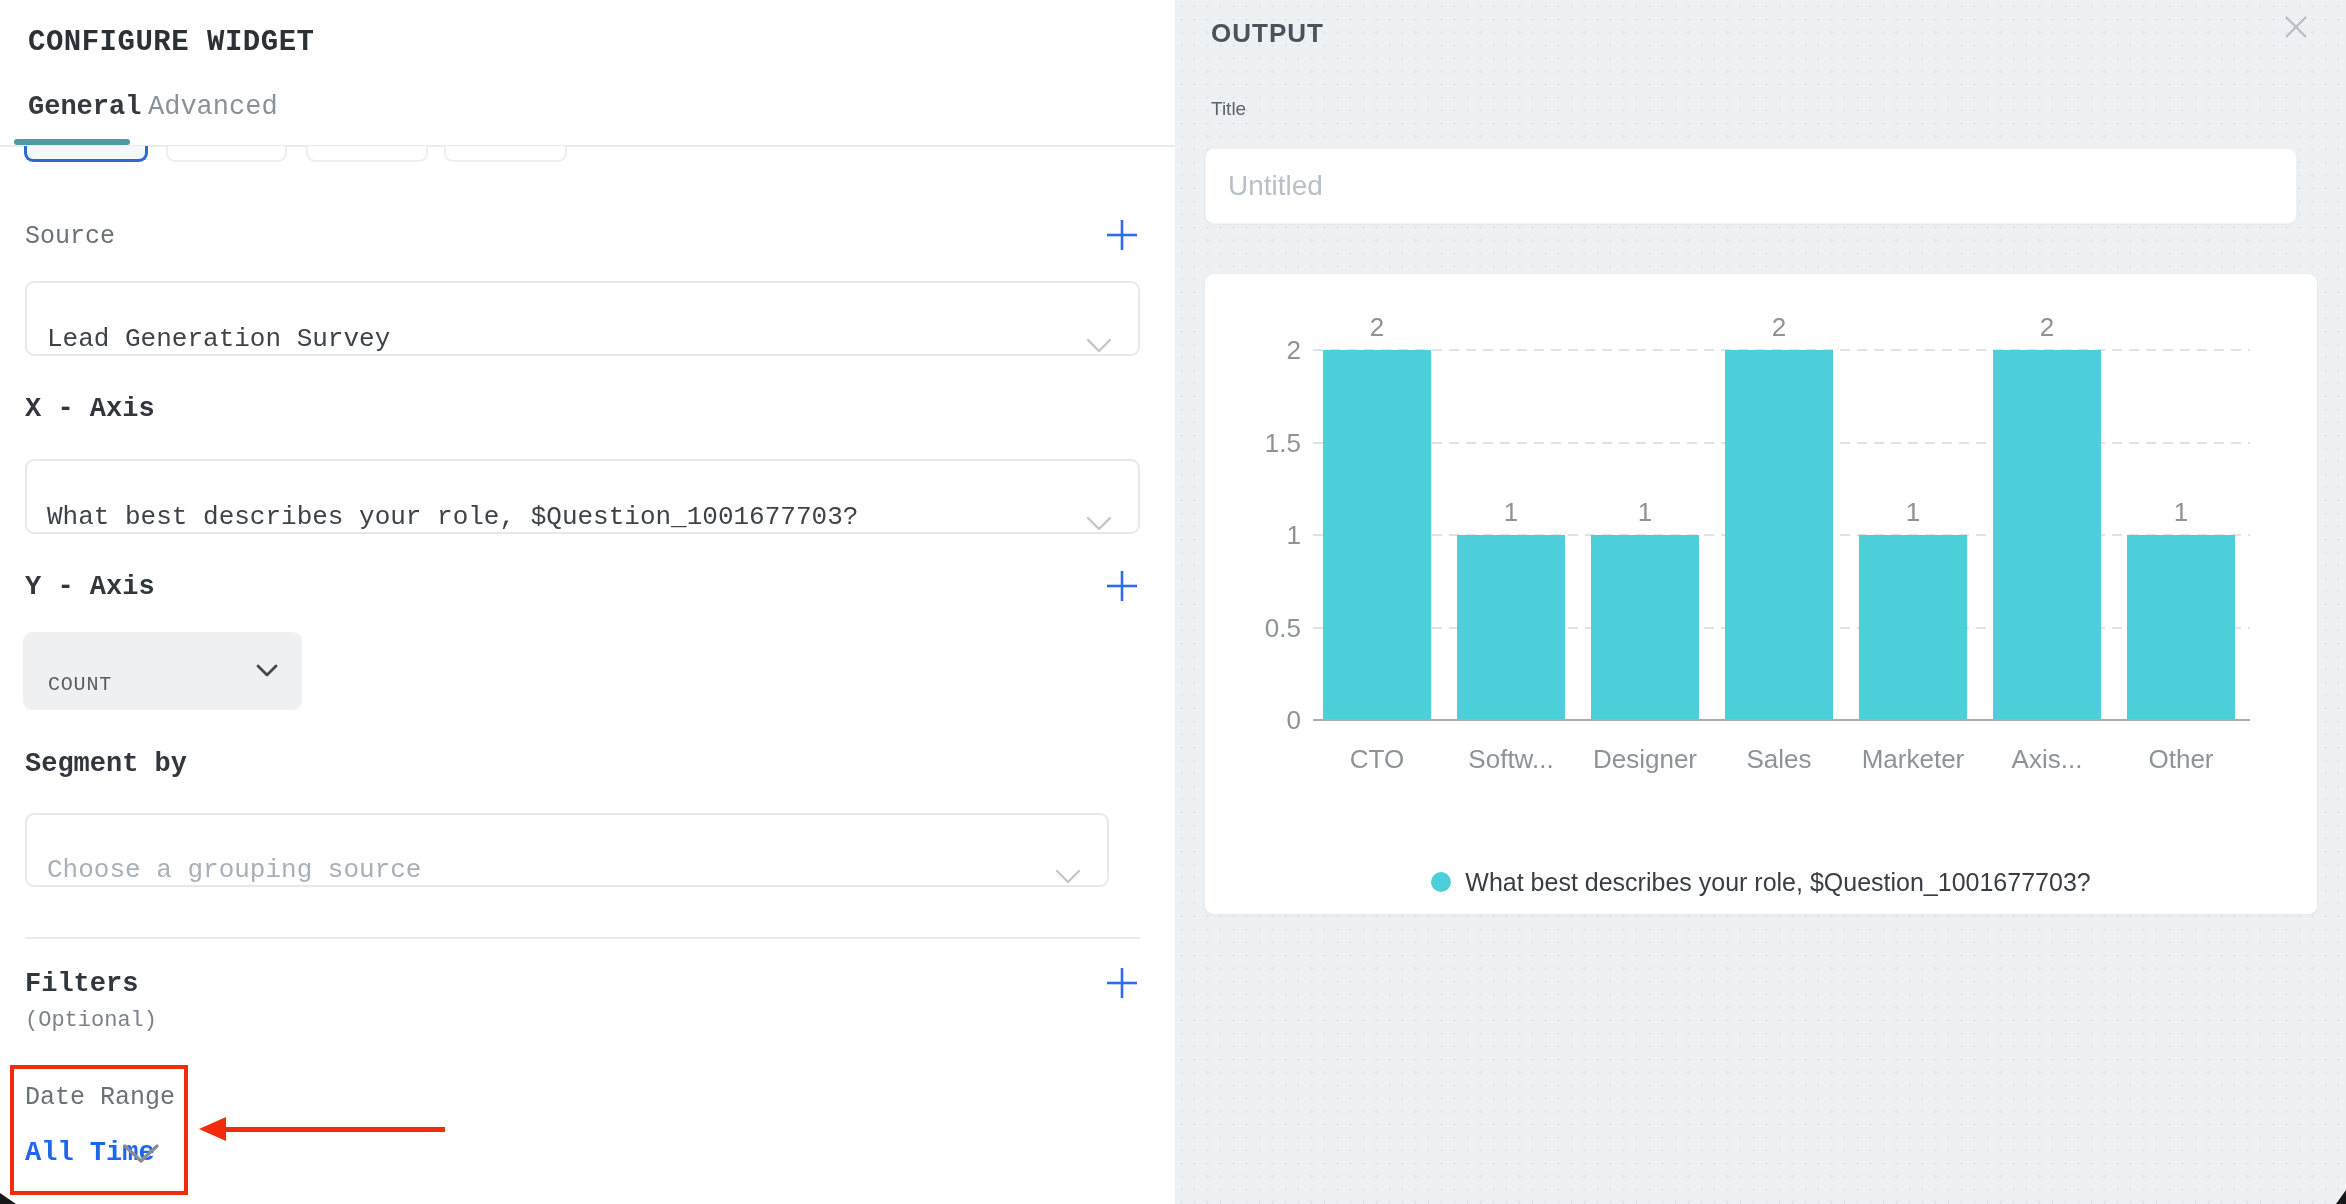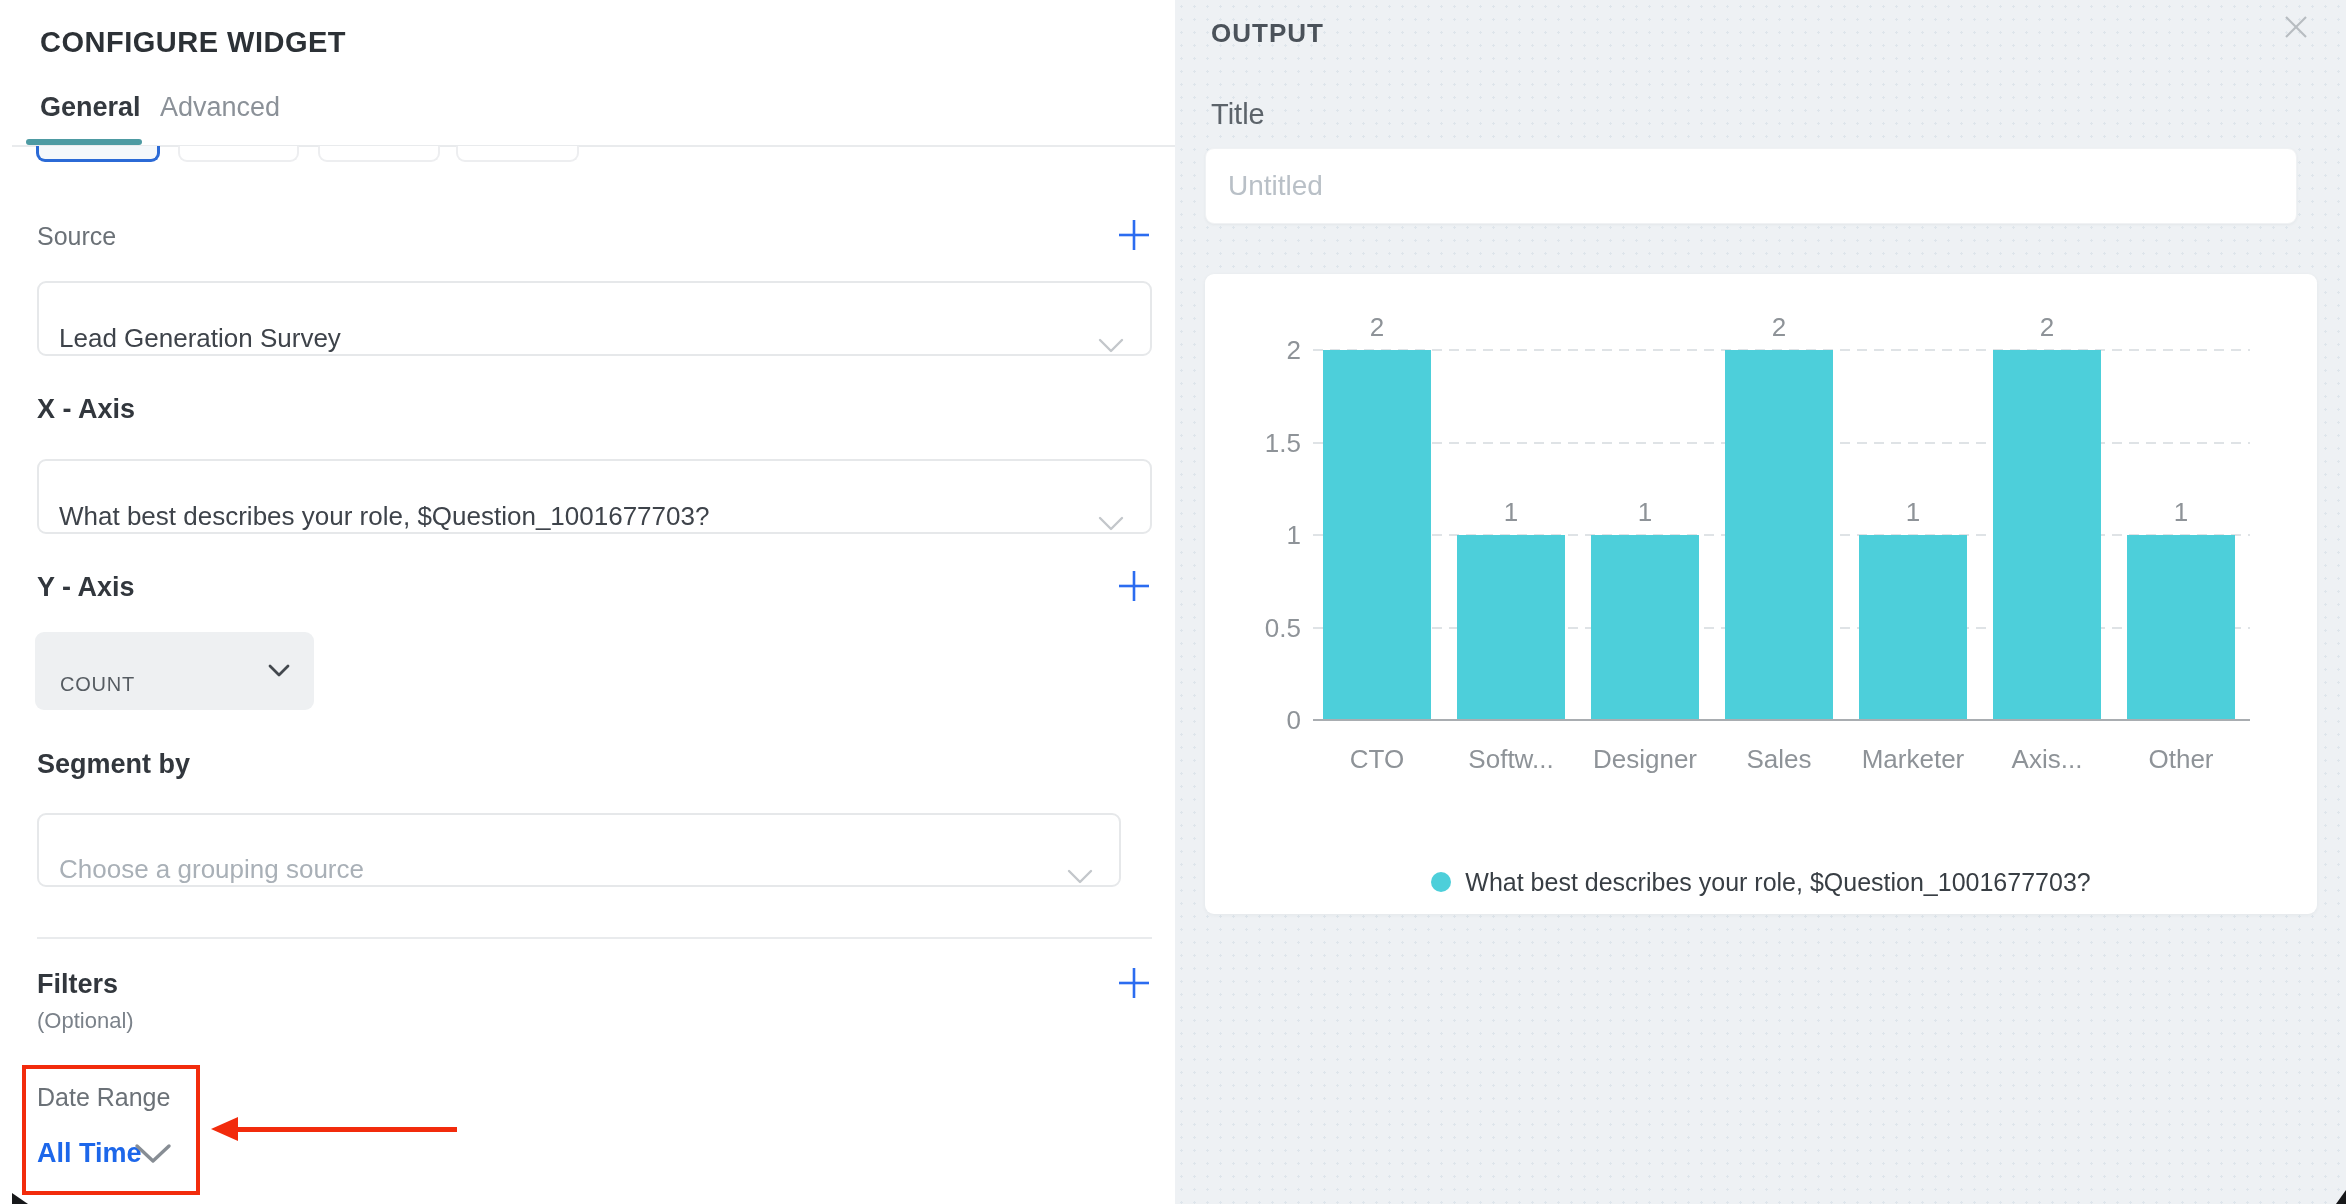--- a/index.html
+++ b/index.html
@@ -1,20 +1,20 @@
 <!DOCTYPE html>
 <html style="--accent_blue: #2b6cf0; --link_blue: #1d67ea; --teal_underline: #4e9ba3; --button_teal: #4196a4; --bar_teal: #4dcfda; --annotation_red: #f22b0c;"><head>
 <meta charset="utf-8">
 <style>
   html,body{margin:0;padding:0;background:#fff;}
   #app{position:relative;width:2346px;height:1204px;overflow:hidden;
        font-family:"Liberation Sans","DejaVu Sans",sans-serif;}
 
   
-  #left{position:absolute;left:12px;top:0;width:1175px;height:1204px;background:#ffffff;}
+  #left{position:absolute;left:0;top:0;width:1175px;height:1204px;background:#ffffff;font-family:Liberation Mono, monospace;}
   .cw-title{position:absolute;left:28px;top:26px;font-size:29px;font-weight:700;
             letter-spacing:.5px;color:#2c3136;}
   .tab{position:absolute;top:92px;font-size:27px;cursor:pointer;}
   .tab.general{left:28px;color:#34393f;font-weight:700;}
   .tab.advanced{left:148px;color:#8b9198;font-weight:400;}
   .tab-underline{position:absolute;left:14px;top:139px;width:116px;height:6px;
                  background:var(--teal_underline);border-radius:3px;}
   .top-divider{position:absolute;left:0;top:145px;width:1175px;height:2px;background:#e9ebed;}
 
   .type-btn{position:absolute;top:146px;height:14px;background:#fff;
@@ -52,21 +52,21 @@
               border-right:27px solid var(--annotation_red);}
 
   
   #right{position:absolute;left:1175px;top:0;width:1171px;height:1204px;background:#eef1f4;
          background-image:radial-gradient(#dee5eb 1.1px,transparent 1.3px);
          background-size:13px 13px;}
   .out-title{position:absolute;left:36px;top:18px;font-size:26px;font-weight:700;
              letter-spacing:1px;color:#4b525a;}
   .close-x{position:absolute;left:1106px;top:14px;width:30px;height:30px;color:#b7bcc1;
            display:flex;align-items:center;justify-content:center;cursor:pointer;}
-  .title-label{position:absolute;left:36px;top:98px;font-size:29px;color:#5c636a;}
+  .title-label{position:absolute;left:36px;top:98px;font-size:19px;color:#5c636a;}
   .title-input{position:absolute;left:30px;top:148px;width:1068px;height:74px;
                background:#fff;border:1px solid #f0f2f4;border-radius:9px;
                padding:0 0 0 22px;font-size:28px;color:#373c41;outline:none;
                box-shadow:0 1px 3px rgba(40,50,60,.05);
                font-family:"Liberation Sans","DejaVu Sans",sans-serif;}
   .title-input::placeholder{color:#b9c0c7;}
   .chart-card{position:absolute;left:30px;top:274px;width:1112px;height:640px;
               background:#fff;border-radius:9px;box-shadow:0 1px 4px rgba(40,50,60,.05);}
   .plot{position:absolute;left:0;top:0;width:1112px;height:640px;}
   .tick-label{position:absolute;width:96px;text-align:right;font-size:26px;color:#8e9398;}

